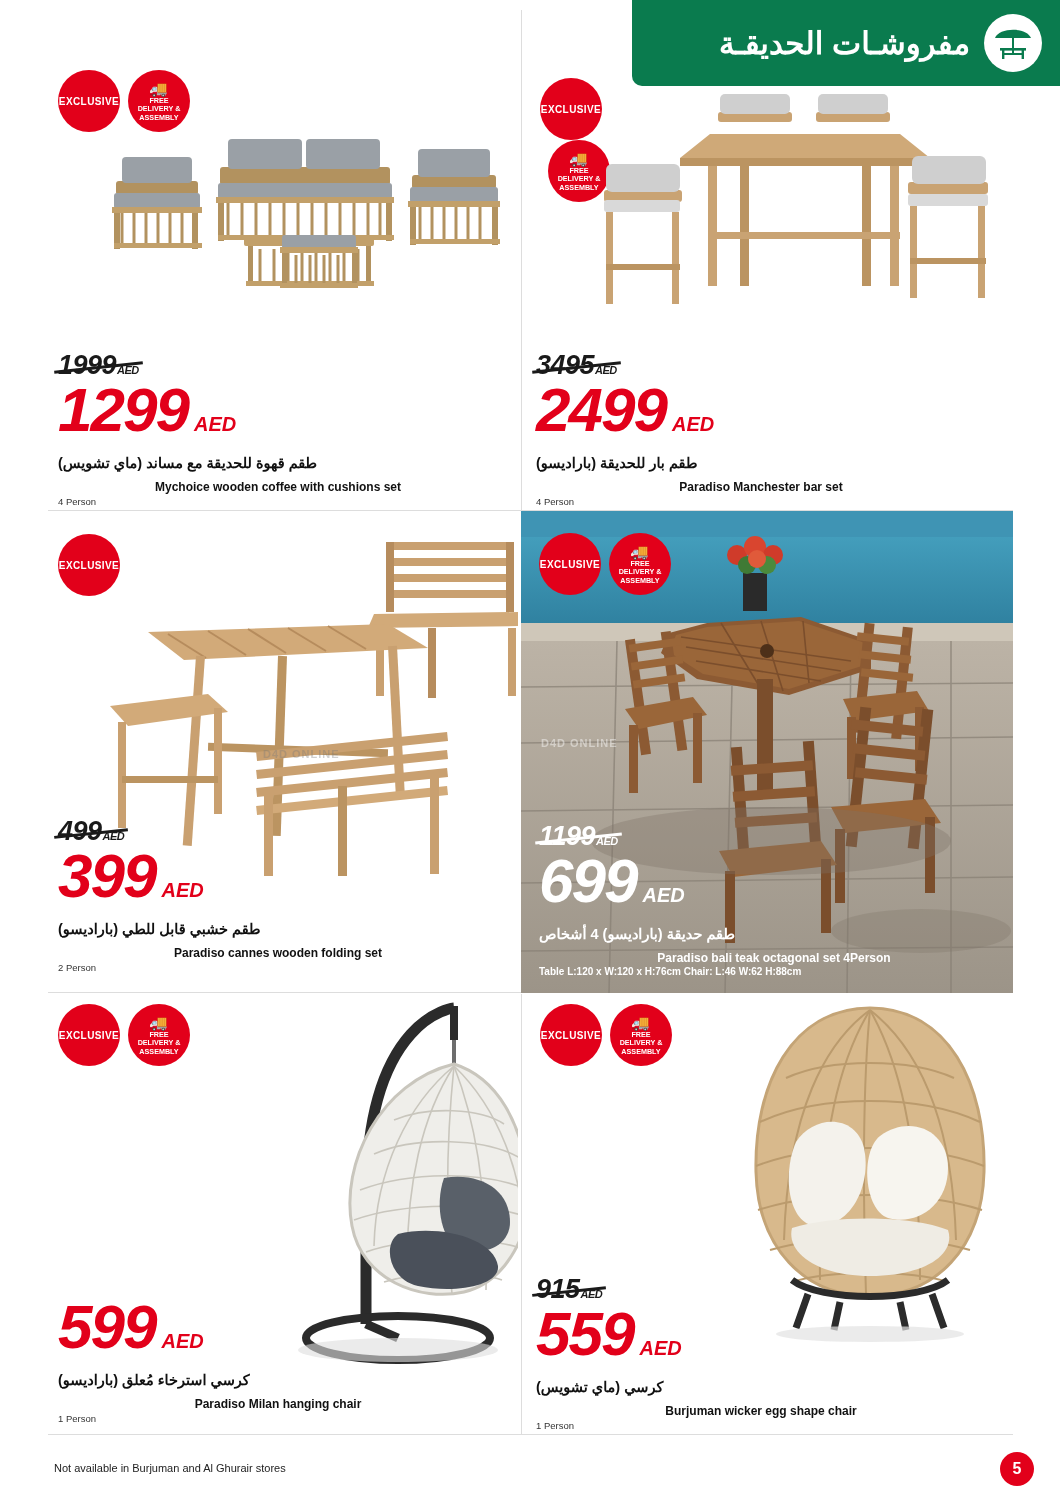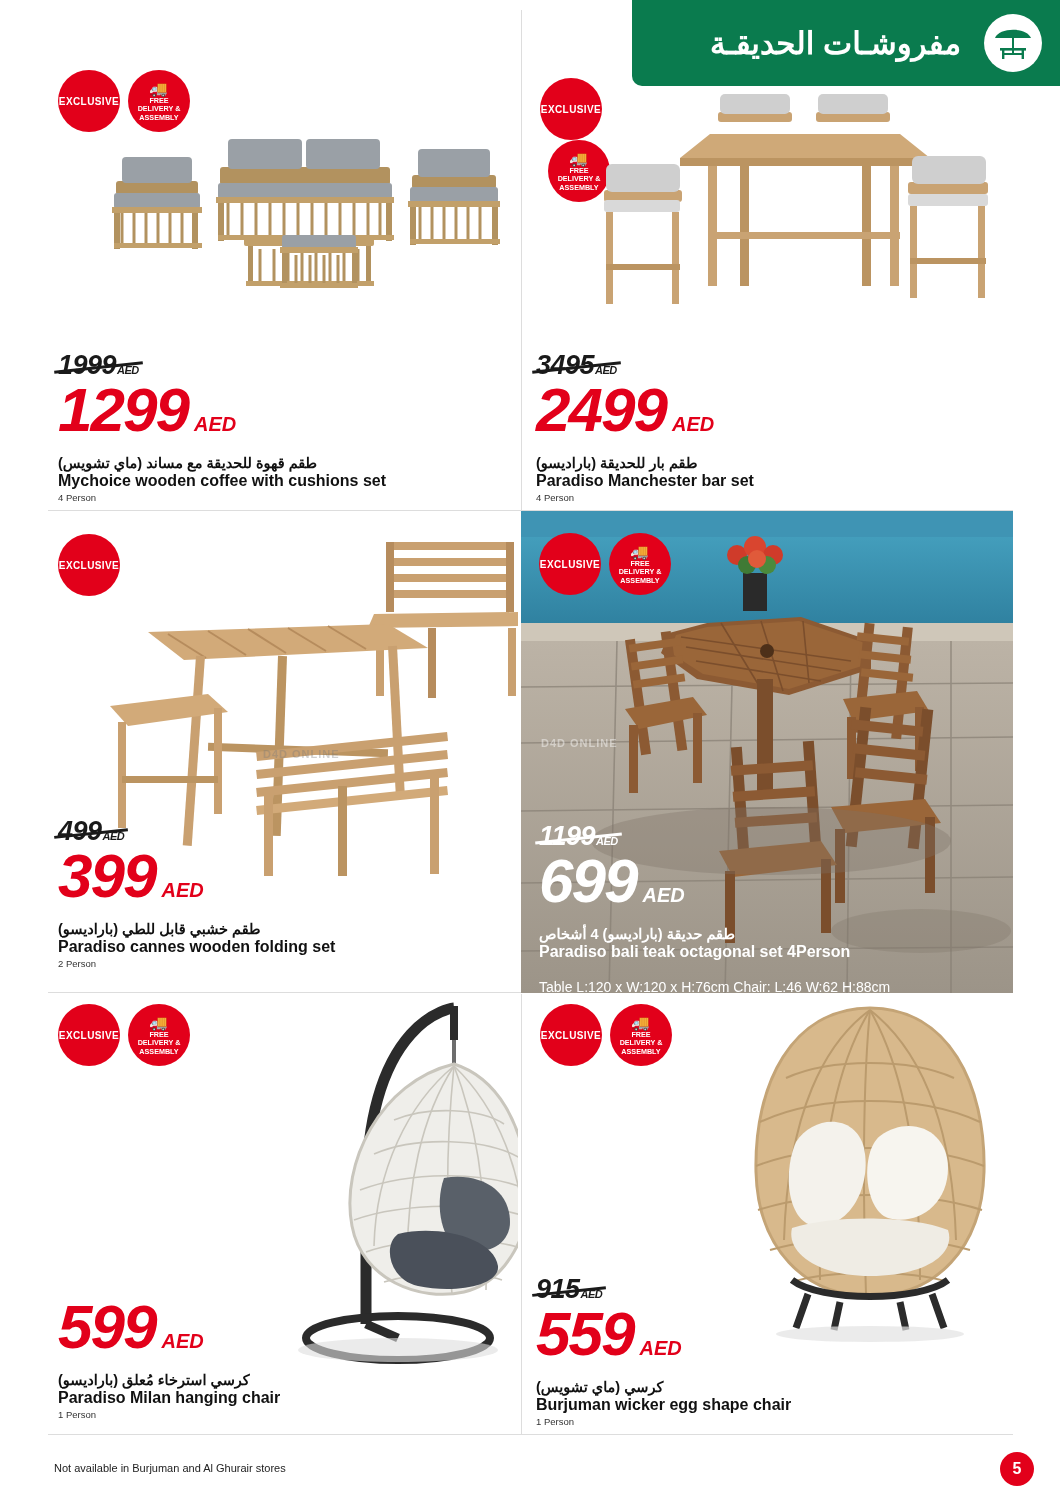--- a/index.html
+++ b/index.html
@@ -22,21 +22,21 @@
   .header-banner {
     position: absolute;
     right: 0; top: 0;
     width: 428px; height: 86px;
     background: #0a7b4e;
     border-bottom-left-radius: 10px;
     display: flex;
     align-items: center;
     justify-content: flex-end;
     padding-right: 18px;
-    gap: 23px;
+    gap: 14px;
   }
   .header-title {
     color: #ffffff;
     font-size: 31px;
     font-weight: bold;
     letter-spacing: 1px;
     direction: rtl;
   }
   .header-icon {
     width: 58px; height: 58px;
@@ -137,35 +137,36 @@
   }
   .title-ar {
     direction: rtl;
     text-align: left;
     font-size: 14.5px;
     font-weight: bold;
     color: #111111;
     margin-top: 2px;
   }
   .title-en {
-    font-size: 16px;
+    font-size: 12px;
     font-weight: bold;
     color: #111111;
-    margin-top: 1px;
+    margin-top: 9px;
+    text-align: center;
   }
   .subtitle {
     font-size: 9.5px;
     color: #333333;
     margin-top: 2px;
   }
   .dims {
-    font-size: 14px;
-    font-weight: normal;
+    font-size: 10px;
+    font-weight: bold;
     color: #111111;
-    margin-top: 18px;
+    margin-top: 1px;
   }
 
   
   .on-photo .old-price { color: #ffffff; }
   .on-photo .old-price .strike { background: #ffffff; }
   .on-photo .new-price { color: #ffffff; }
   .on-photo .title-ar,
   .on-photo .title-en,
   .on-photo .dims,
   .on-photo .subtitle { color: #ffffff; }

